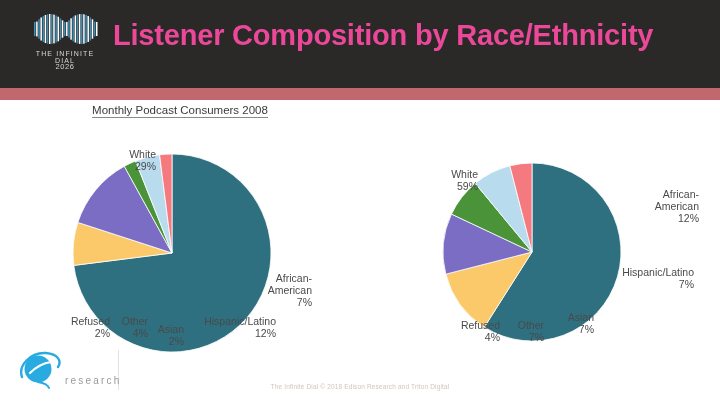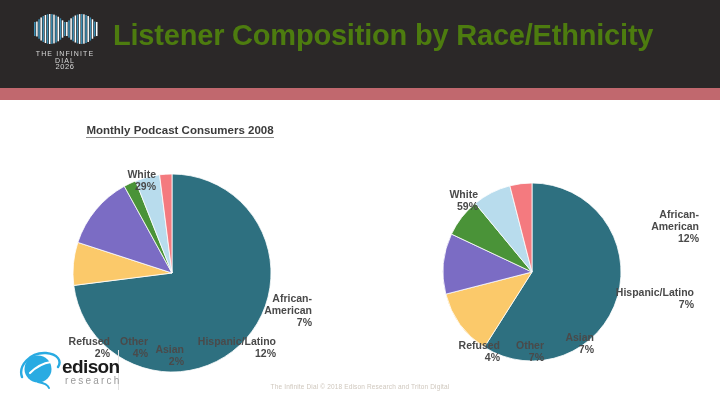--- a/index.html
+++ b/index.html
@@ -13,38 +13,38 @@
   .header{
     position:absolute;left:0;top:0;width:720px;height:88px;
     background:#2b2828;
   }
   .accent{
     position:absolute;left:0;top:88px;width:720px;height:12px;
     background:#c1686e;
   }
   .title{
     position:absolute;left:113px;top:20px;width:600px;
-    color:#4d7c0f;font-size:29px;font-weight:bold;
+    color:#ec4899;font-size:29px;font-weight:bold;
     letter-spacing:-0.2px;line-height:1.1;
   }
 
   
   .idlogo{position:absolute;left:26px;top:12px;width:78px;height:66px;}
   .idlogo .mark{position:absolute;left:6px;top:0;width:66px;height:34px;}
   .idlogo .lbl{
     position:absolute;left:0;top:38px;width:78px;text-align:center;
     color:#d8d8d8;font-size:7px;letter-spacing:1.1px;
   }
   .idlogo .yr{
     position:absolute;left:0;top:50px;width:78px;text-align:center;
     color:#d8d8d8;font-size:7.5px;letter-spacing:0.6px;
   }
 
   
-  .panel{position:absolute;top:120px;width:360px;height:265px;font-weight:bold;}
+  .panel{position:absolute;top:100px;width:360px;height:265px;}
   .panel.left{left:0;}
   .panel.right{left:360px;}
   .subtitle{
     position:absolute;top:4px;width:100%;text-align:center;
     font-size:11.5px;color:#3b3b3b;
   }
   .subtitle span{border-bottom:1px solid #8a8a8a;padding-bottom:1px;}
 
   .pie{position:absolute;}
   .pie svg{display:block;}
@@ -215,18 +215,17 @@
   <div class="credit">The Infinite Dial  © 2018 Edison Research and Triton Digital</div>
   <div class="sep"></div>
 
   <div class="edison">
     <svg width="44" height="40" viewBox="0 0 44 40">
       <ellipse cx="20" cy="19" rx="13.5" ry="13.5" fill="#29abe2"></ellipse>
       <path d="M4 27 C 0 16, 12 2, 28 3 C 40 4, 44 11, 40 17" fill="none" stroke="#29abe2" stroke-width="2.4" stroke-linecap="round"></path>
       <path d="M12 23 C 18 17, 26 13, 33 12" fill="none" stroke="#ffffff" stroke-width="2.2" stroke-linecap="round"></path>
       <path d="M20 32 C 26 33, 30 35, 31 38" fill="none" stroke="#29abe2" stroke-width="2" stroke-linecap="round"></path>
     </svg>
-    <div class="etxt">edison</div>
     <div class="esub">research</div>
   </div>
 
 
 </div>
 
 </body></html>

